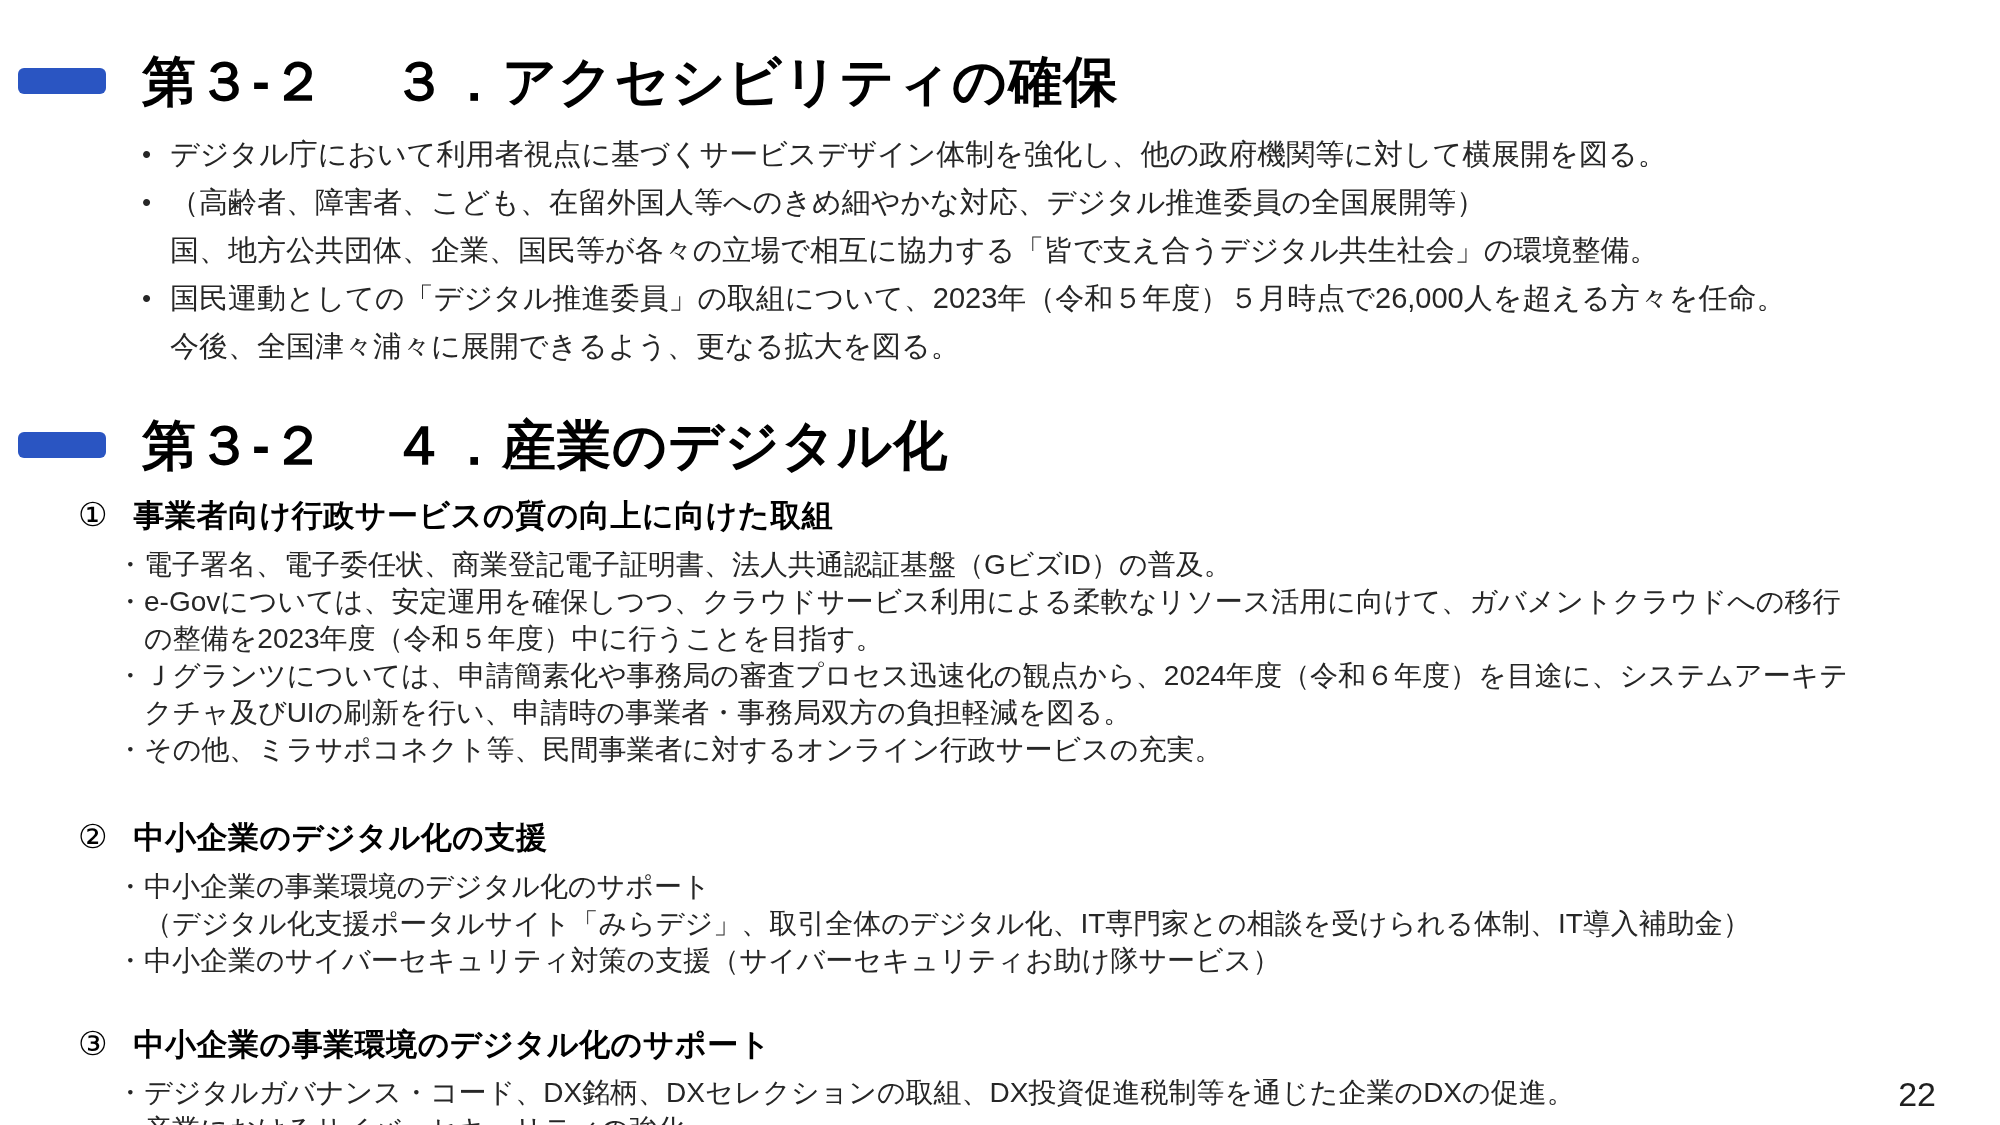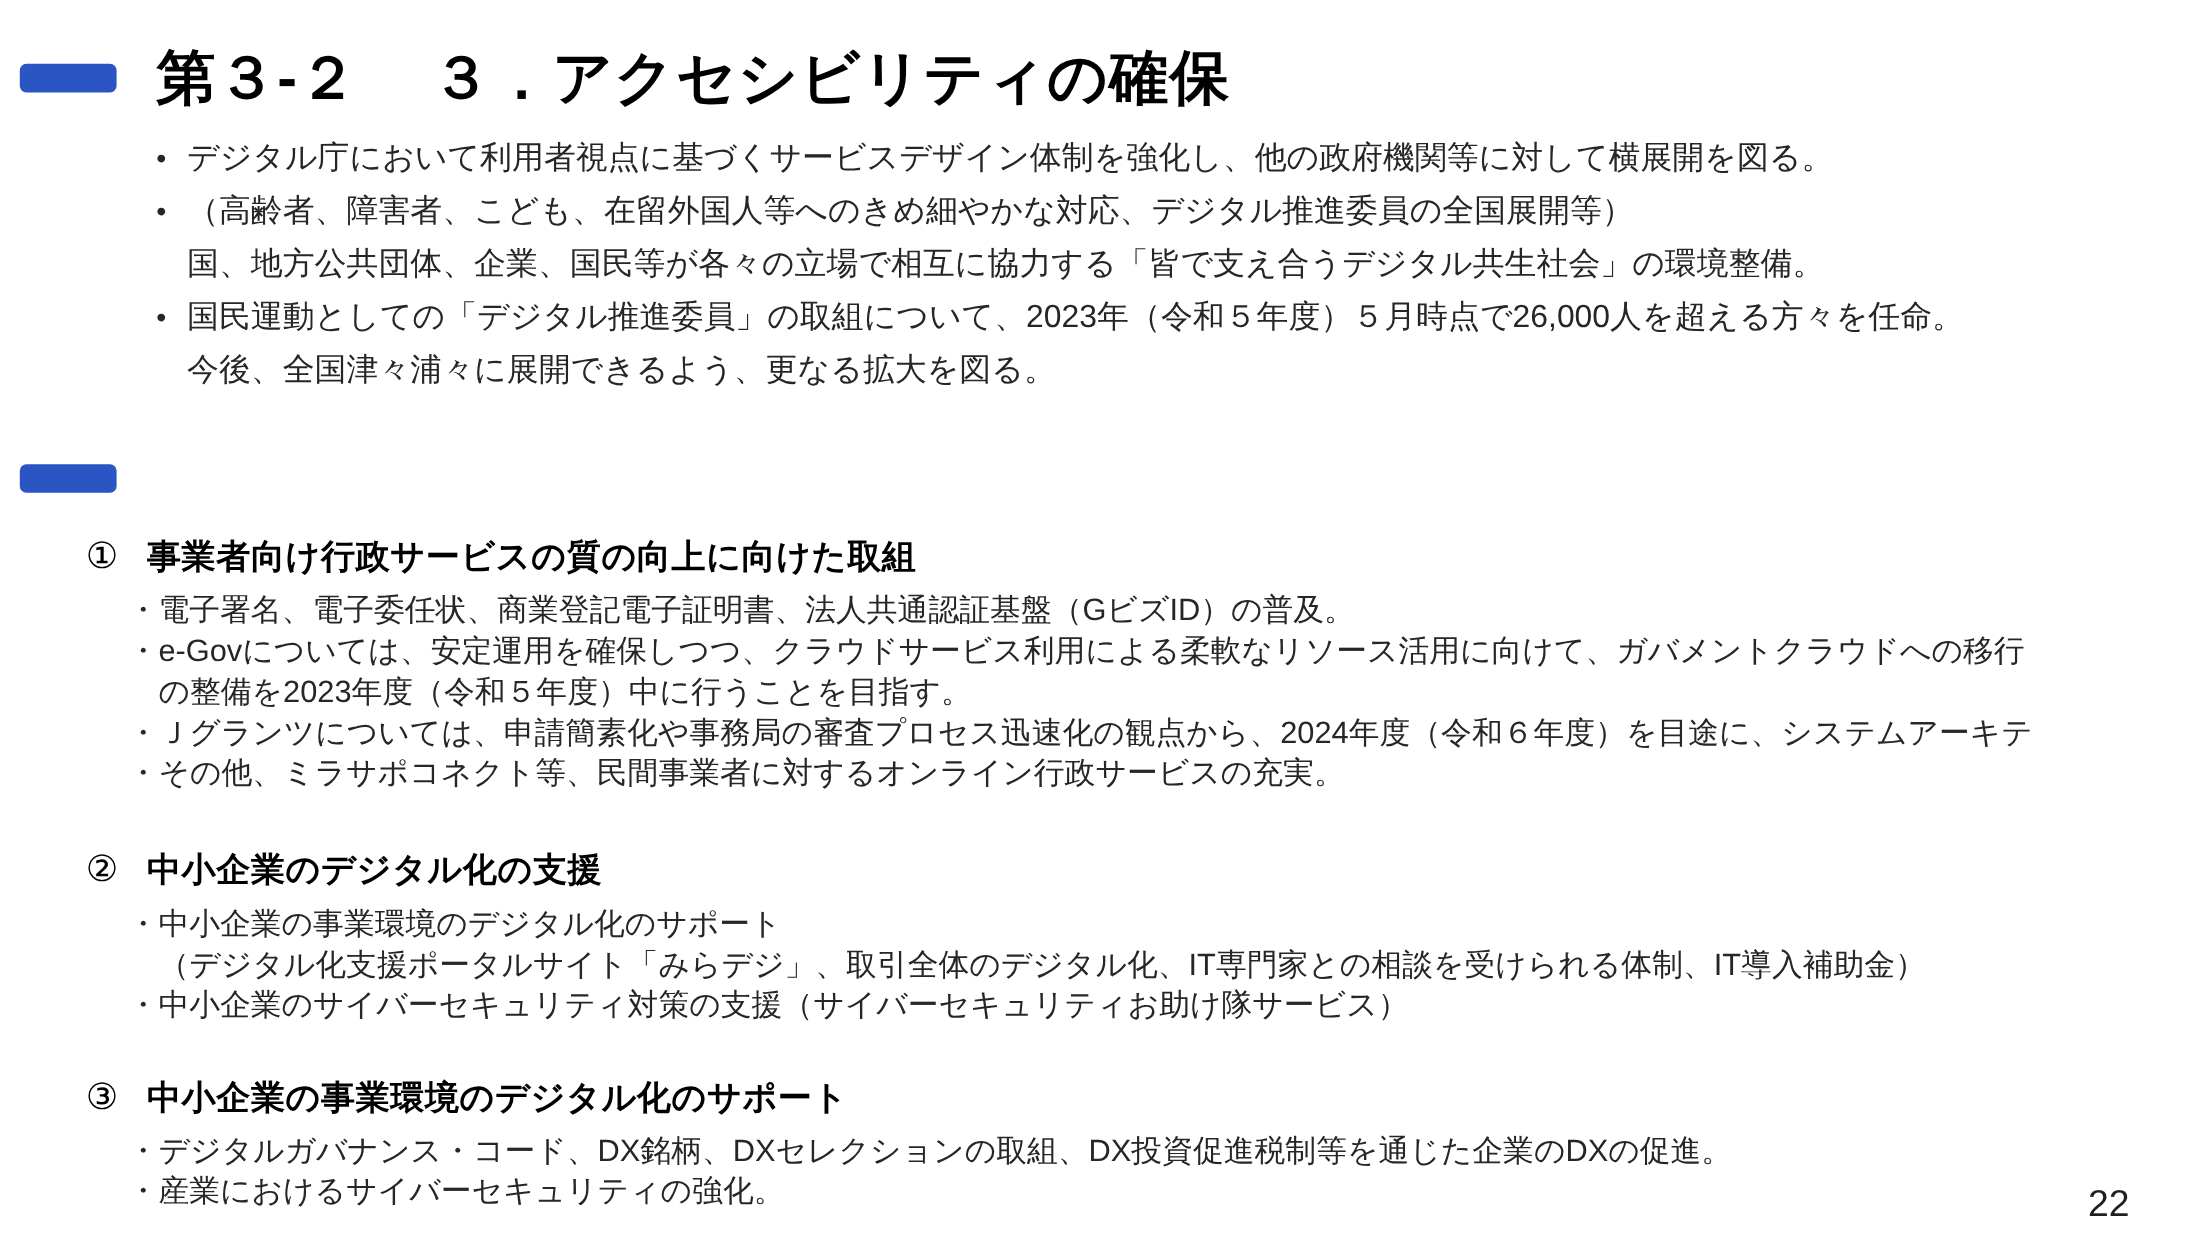--- a/index.html
+++ b/index.html
@@ -3,21 +3,21 @@
 <meta charset="utf-8">
 <style>
   html,body{margin:0;padding:0;}
   body{
     width:2000px;height:1125px;
     background:#ffffff;
     font-family:"Liberation Sans","DejaVu Sans",sans-serif;
     color:#1f1f1f;
     overflow:hidden;
   }
-  .slide{position:relative;width:2000px;height:1125px;background:#fff;box-sizing:border-box;padding-top:40px;}
+  .slide{position:relative;width:2000px;height:1125px;background:#fff;box-sizing:border-box;padding-top:50px;}
 
   
   .heading-row{display:flex;align-items:center;margin-left:18px;height:62px;}
   .accent-bar{width:88px;height:26px;border-radius:6px;background:var(--accent,#2a55c2);flex:0 0 auto;margin-right:36px;}
   .heading-text{font-size:54px;font-weight:700;color:#000;letter-spacing:1px;white-space:nowrap;line-height:1;}
   .heading-text .prefix{margin-right:66px;}
 
   
   .s1-bullets{margin:18px 0 0 142px;font-size:29px;color:#262626;}
   .s1-bullet{display:flex;}
@@ -76,20 +76,23 @@
       <span class="dot">•</span>
       <div class="lines">
         <div>国民運動としての「デジタル推進委員」の取組について、2023年（令和５年度）５月時点で26,000人を超える方々を任命。</div>
         <div>今後、全国津々浦々に展開できるよう、更なる拡大を図る。</div>
       </div>
     </div>
   </div>
 
   <div class="heading-row mt-heading2">
     <div class="accent-bar"></div>
+    <div class="heading-text">
+      <span class="prefix">第３-２</span><span>４．産業のデジタル化</span>
+    </div>
   </div>
 
   <div class="subsection mt-sub1">
     <div class="sub-title-row">
       <span class="sub-marker">①</span>
       <span class="sub-title">事業者向け行政サービスの質の向上に向けた取組</span>
     </div>
     <div class="sub-bullets">
       <div class="sub-bullet">
         <span class="dash">・</span>
@@ -101,20 +104,21 @@
         <span class="dash">・</span>
         <div class="lines">
           <div>e-Govについては、安定運用を確保しつつ、クラウドサービス利用による柔軟なリソース活用に向けて、ガバメントクラウドへの移行</div>
           <div>の整備を2023年度（令和５年度）中に行うことを目指す。</div>
         </div>
       </div>
       <div class="sub-bullet">
         <span class="dash">・</span>
         <div class="lines">
           <div>Ｊグランツについては、申請簡素化や事務局の審査プロセス迅速化の観点から、2024年度（令和６年度）を目途に、システムアーキテ</div>
+          <div>クチャ及びUIの刷新を行い、申請時の事業者・事務局双方の負担軽減を図る。</div>
         </div>
       </div>
       <div class="sub-bullet">
         <span class="dash">・</span>
         <div class="lines">
           <div>その他、ミラサポコネクト等、民間事業者に対するオンライン行政サービスの充実。</div>
         </div>
       </div>
     </div>
   </div>

